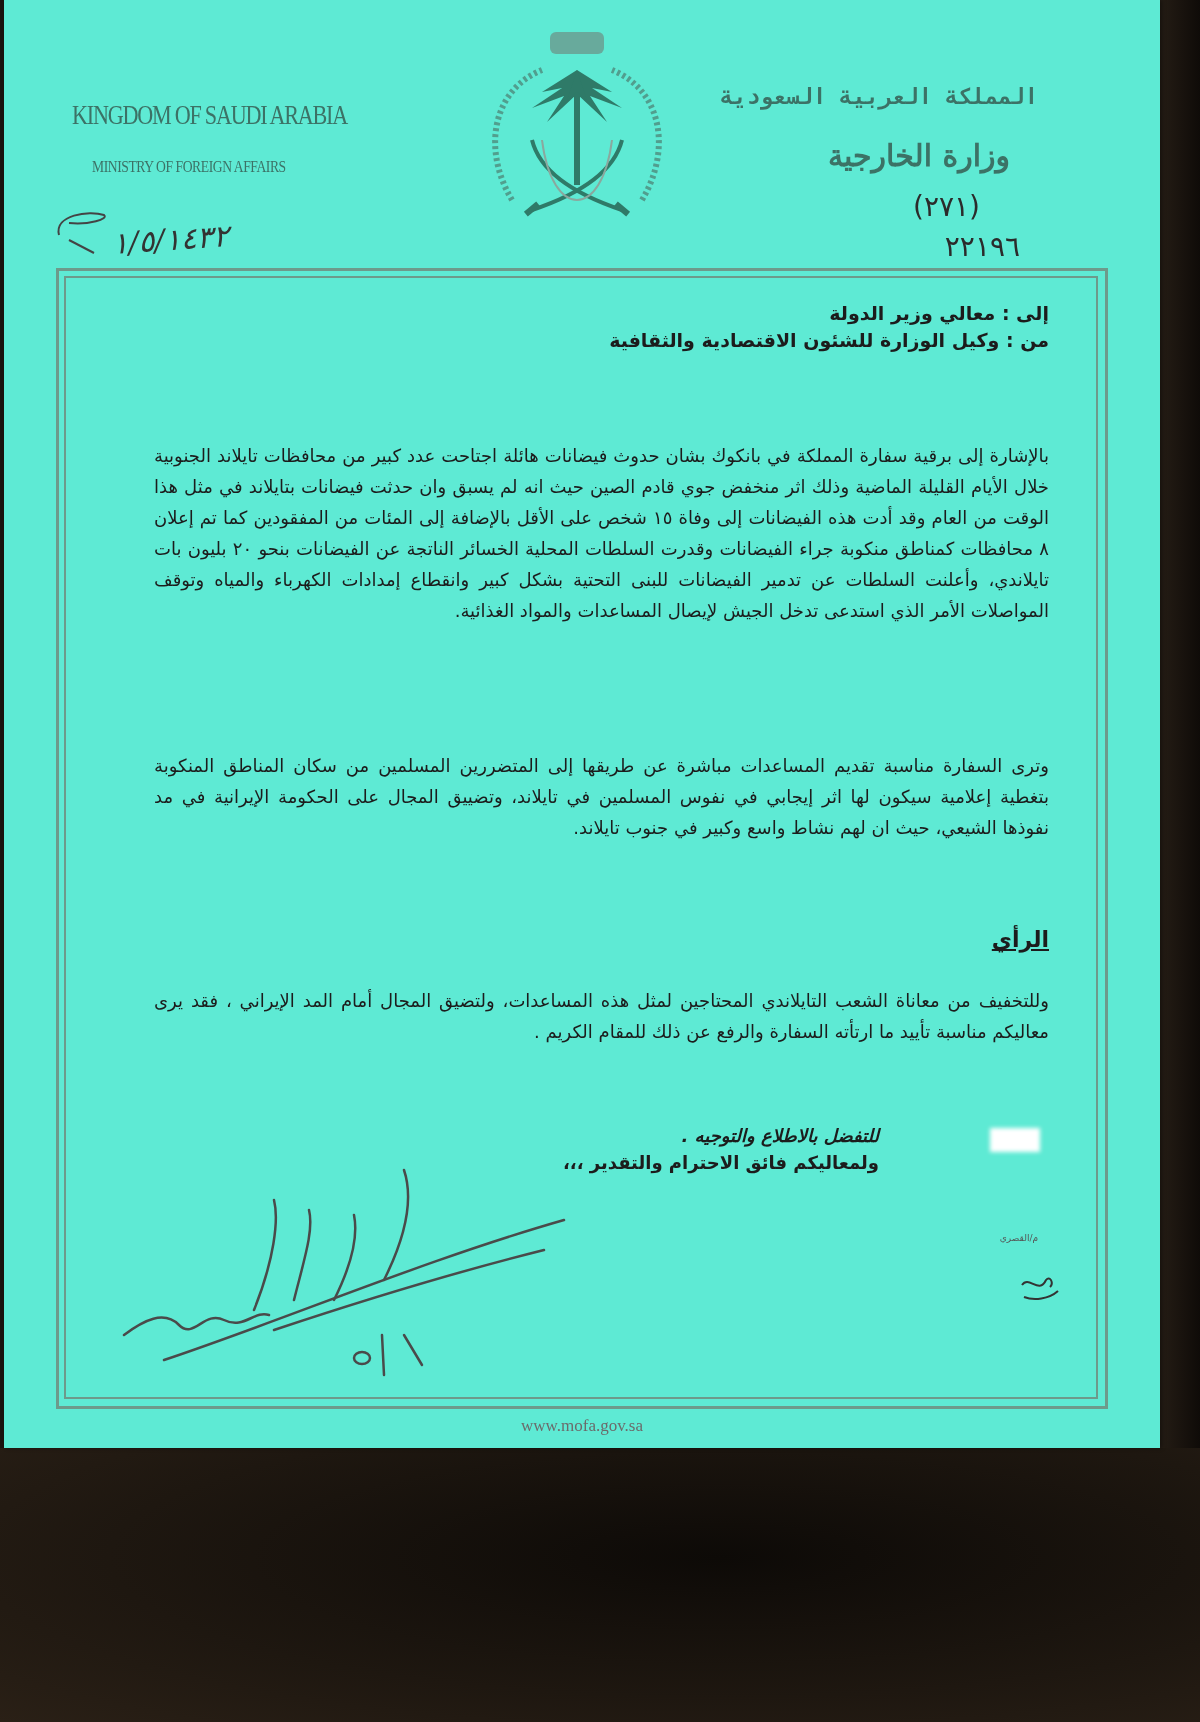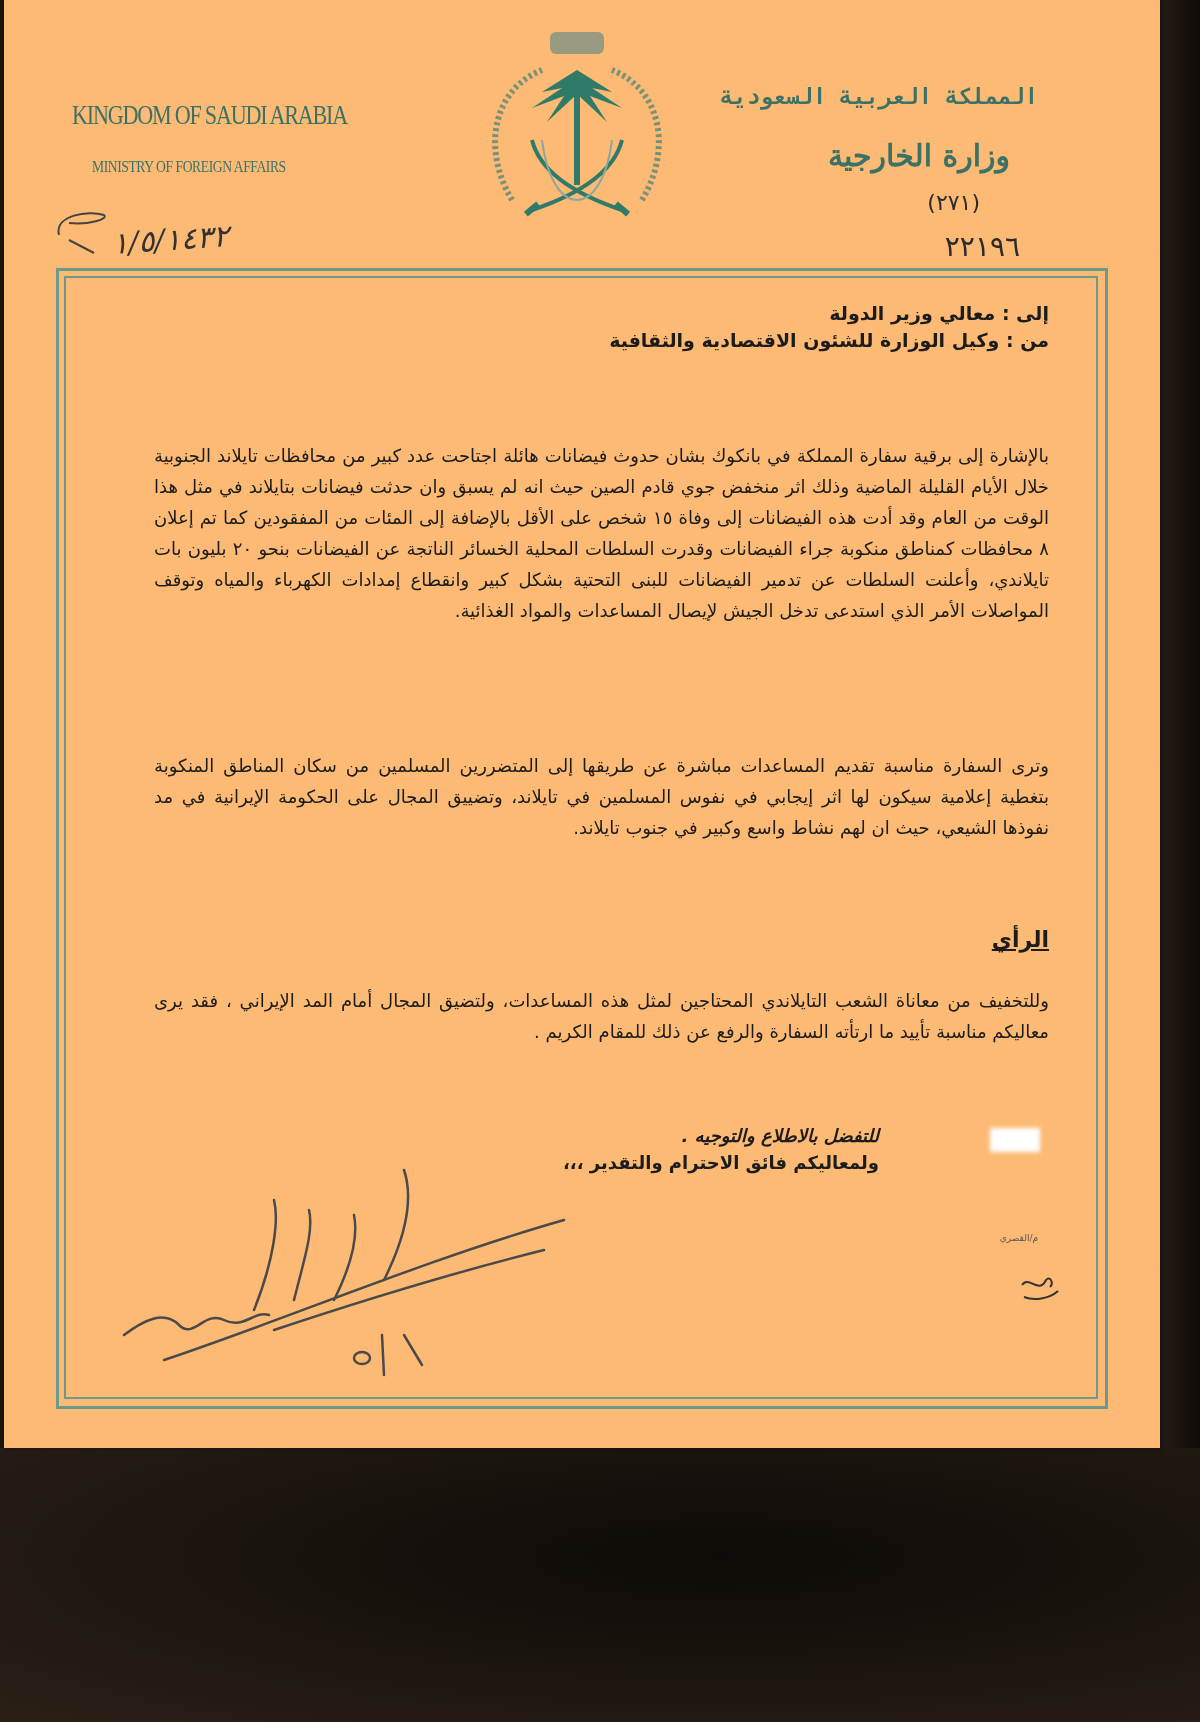--- a/index.html
+++ b/index.html
@@ -11,21 +11,21 @@
   .right-edge {
     position: absolute; left: 1150px; top: 0; width: 50px; height: 1722px;
     background: linear-gradient(90deg, #2a2118, #0f0b08);
   }
   .bottom-bg {
     position: absolute; left: 0; top: 1448px; width: 1200px; height: 274px;
     background: radial-gradient(ellipse at 60% 40%, #0d0a07 0%, #1e1710 60%, #2a2016 100%);
   }
   .page {
     position: absolute; left: 4px; top: 0; width: 1156px; height: 1448px;
-    background: #fdba74;
+    background: #5eead4;
     box-shadow: 2px 0 4px rgba(0,0,0,0.4);
   }
   .hdr-en-1 {
     position: absolute; left: 68px; top: 100px; width: 270px;
     font-family: "Liberation Serif", serif; font-size: 27px; letter-spacing: -1.5px;
     color: #3c7266; transform: scaleX(0.82); transform-origin: left;
     white-space: nowrap;
   }
   .hdr-en-2 {
     position: absolute; left: 88px; top: 158px;
@@ -38,21 +38,21 @@
     position: absolute; right: 122px; top: 84px;
     font-family: Liberation Mono, monospace; font-size: 22px; color: #3c7266; direction: rtl;
     font-weight: bold; letter-spacing: -1px;
   }
   .hdr-ar-2 {
     position: absolute; right: 150px; top: 138px;
     font-family: "DejaVu Serif", serif; font-size: 30px; color: #3c7266; direction: rtl;
     font-weight: bold;
   }
   .ref-no {
-    position: absolute; right: 180px; top: 190px; font-size: 22px; color: #2b2b2b;
+    position: absolute; right: 180px; top: 190px; font-size: 28px; color: #2b2b2b;
     font-family: "DejaVu Sans", sans-serif; direction: rtl; text-align: center;
   }
   .ref-no-2 {
     position: absolute; right: 140px; top: 230px; font-size: 28px; color: #2b2b2b;
     font-family: "DejaVu Sans", sans-serif; direction: rtl;
   }
   .hand-date {
     position: absolute; left: 108px; top: 222px; font-size: 30px; color: #333;
     font-family: "DejaVu Serif", serif; font-style: italic; transform: rotate(-4deg);
     direction: rtl;
@@ -188,13 +188,14 @@
         <path d="M170 170 C 260 140, 360 110, 440 90"></path>
       </g>
       <g fill="none" stroke="#4a4a4a" stroke-width="2.5" stroke-linecap="round">
         <ellipse cx="258" cy="228" rx="8" ry="6" transform="translate(0,-30)"></ellipse>
         <path d="M278 175 L280 215"></path>
         <path d="M300 175 L318 205"></path>
       </g>
     </svg>
   </div>
 
+  <div class="footer-url">www.mofa.gov.sa</div>
 </div>
 
 </body></html>

